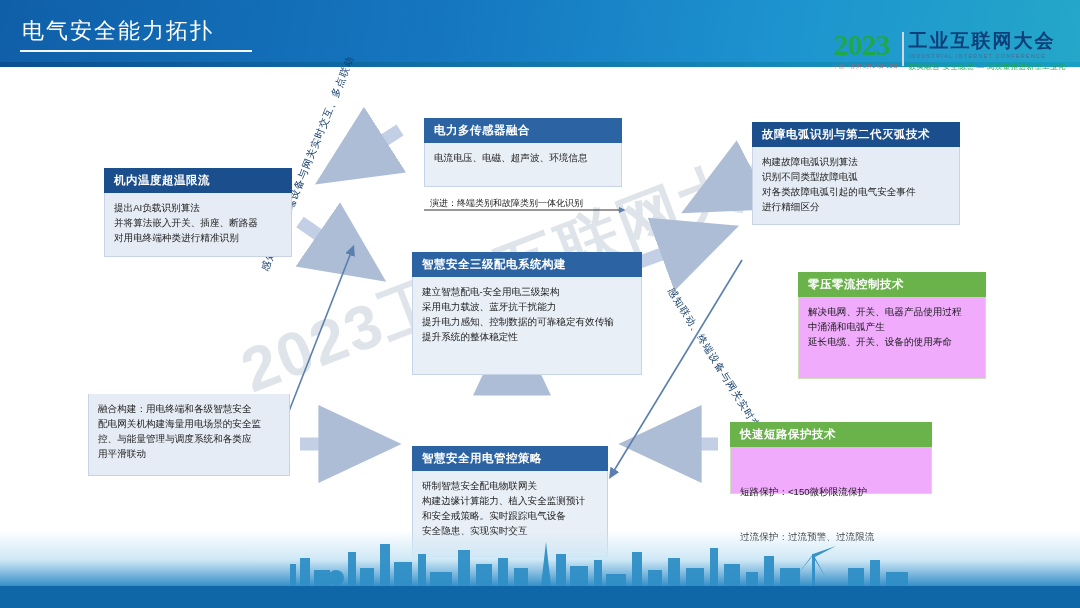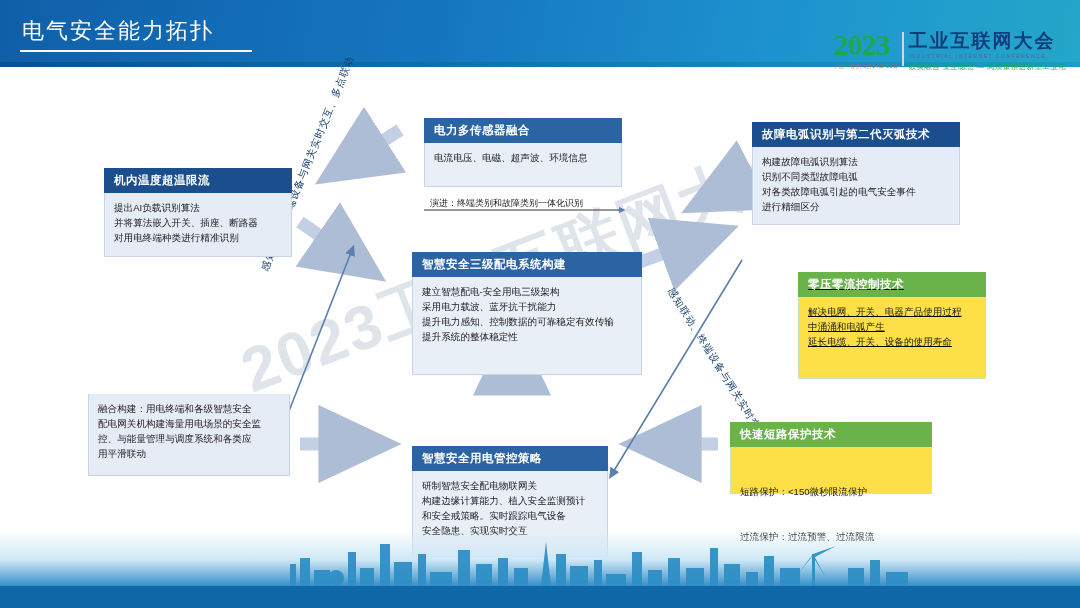--- a/index.html
+++ b/index.html
@@ -131,21 +131,21 @@
     font-size: 9.6px;
     line-height: 15px;
     color: #1a1a1a;
     white-space: pre-line;
   }
   
   .theme-blue .nb-head { background: #1b4e8c; }
   .theme-blue .nb-body { background: #e6ecf5; border: 1px solid #c8d4e6; border-top: none; }
   
   .theme-green .nb-head { background: #6ab24a; }
-  .theme-green .nb-body { background: #fde047; border: 1px solid #cfe0bd; border-top: none; }
+  .theme-green .nb-body { background: #f0abfc; border: 1px solid #cfe0bd; border-top: none; }
   
   .theme-center .nb-head { background: #2b63a3; }
   .theme-center .nb-body { background: #e9eff7; border: 1px solid #c6d4e8; border-top: none; }
 
   .kv { display: block; }
   .kv b { font-weight: normal; }
 
   
   .arrow {
     position: absolute;
@@ -261,21 +261,21 @@
   </div>
 
   <div class="node theme-center" style="left:412px; top:252px; width:230px;">
     <div class="nb-head">智慧安全三级配电系统构建</div>
     <div class="nb-body" style="height:98px;">建立智慧配电-安全用电三级架构
 采用电力载波、蓝牙抗干扰能力
 提升电力感知、控制数据的可靠稳定有效传输
 提升系统的整体稳定性</div>
   </div>
 
-  <div class="node theme-green" style="left:798px; top:272px; width:188px;text-decoration:underline;">
+  <div class="node theme-green" style="left:798px; top:272px; width:188px;">
     <div class="nb-head">零压零流控制技术</div>
     <div class="nb-body" style="height:82px;">解决电网、开关、电器产品使用过程
 中涌涌和电弧产生
 延长电缆、开关、设备的使用寿命</div>
   </div>
 
   <div class="node theme-blue" style="left:88px; top:394px; width:202px;">
     <div class="nb-body" style="height:82px;">融合构建：用电终端和各级智慧安全
 配电网关机构建海量用电场景的安全监
 控、与能量管理与调度系统和各类应

